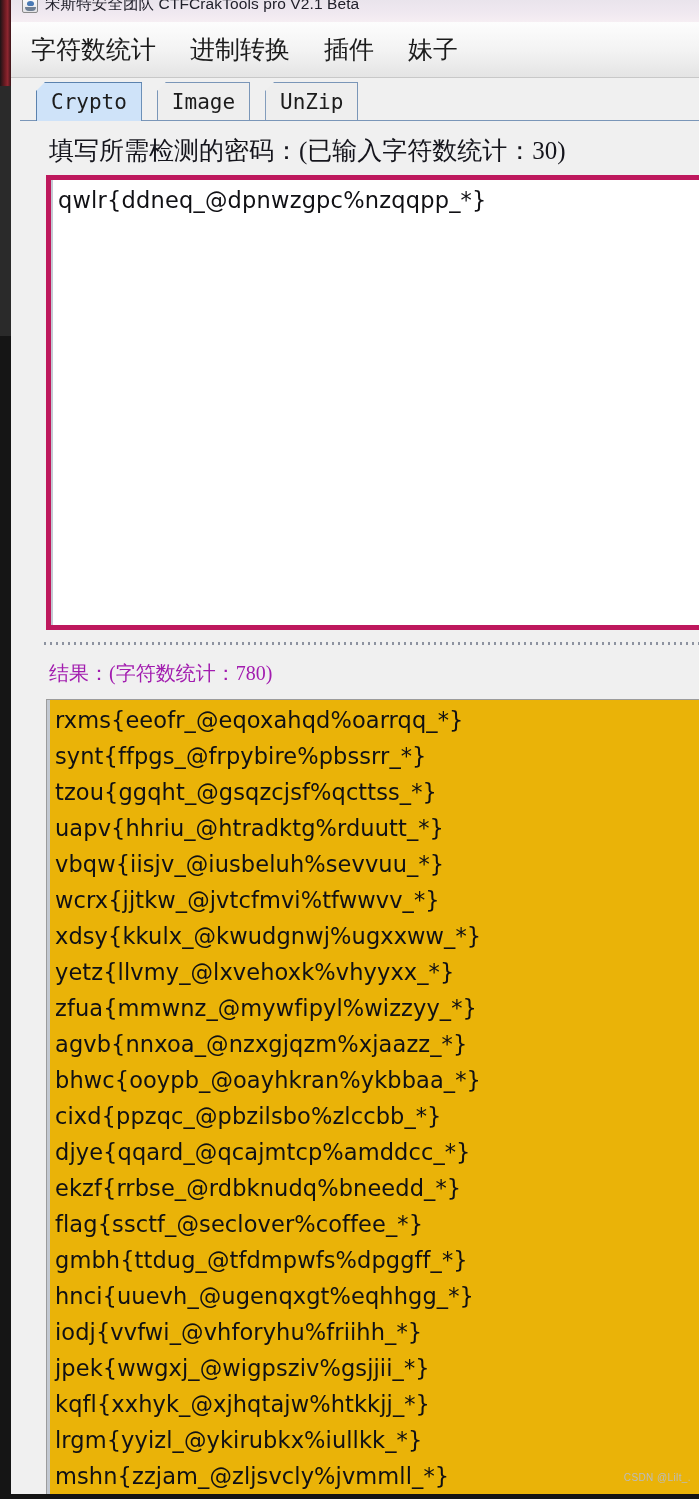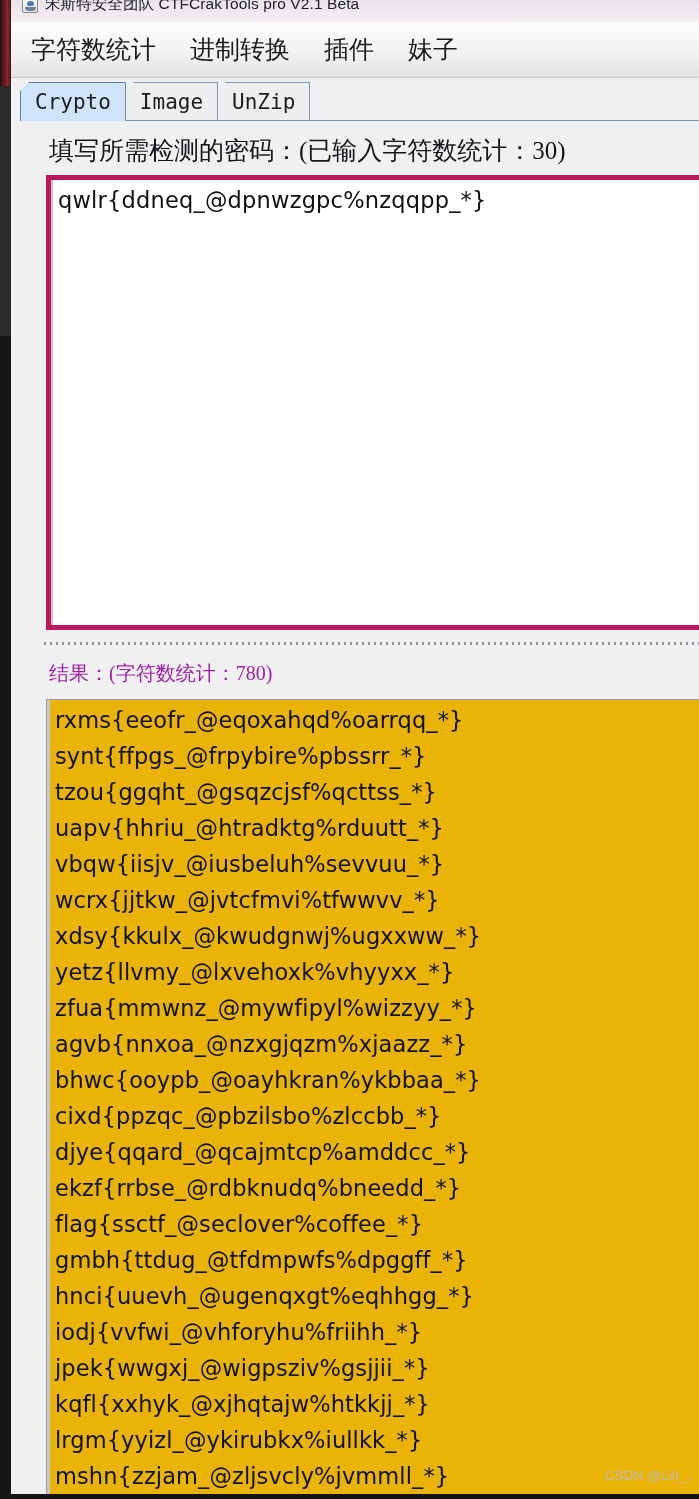--- a/index.html
+++ b/index.html
@@ -157,20 +157,21 @@
     align-items: center;
     justify-content: center;
     font-family: "DejaVu Sans Mono", monospace;
     font-size: 21px;
     color: #1c1c1c;
     border: 1px solid #7a96b8;
     border-bottom: none;
     background: #eeeeee;
     margin-right: -1px;
     clip-path: polygon(9px 0, 100% 0, 100% 100%, 0 100%, 0 9px);
+    margin-left: 16px;
   }
   .tab.selected {
     background: #cfe3f9;
     border-color: #5b82ae;
     z-index: 3;
   }
   .tabstrip-underline {
     position: absolute;
     left: 9px;
     top: 41px;
@@ -311,21 +312,21 @@
     white-space: pre;
   }
   .result-line { height: 36px; }
 
   
   .watermark {
     position: absolute;
     right: 8px;
     bottom: 16px;
     font-family: "Liberation Sans", sans-serif;
-    font-size: 13px;
+    font-size: 10px;
     color: #b9bcc2;
     letter-spacing: 0.4px;
     z-index: 60;
     pointer-events: none;
   }
   
   .bottom-strip {
     position: absolute;
     left: 11px;
     bottom: 0;

